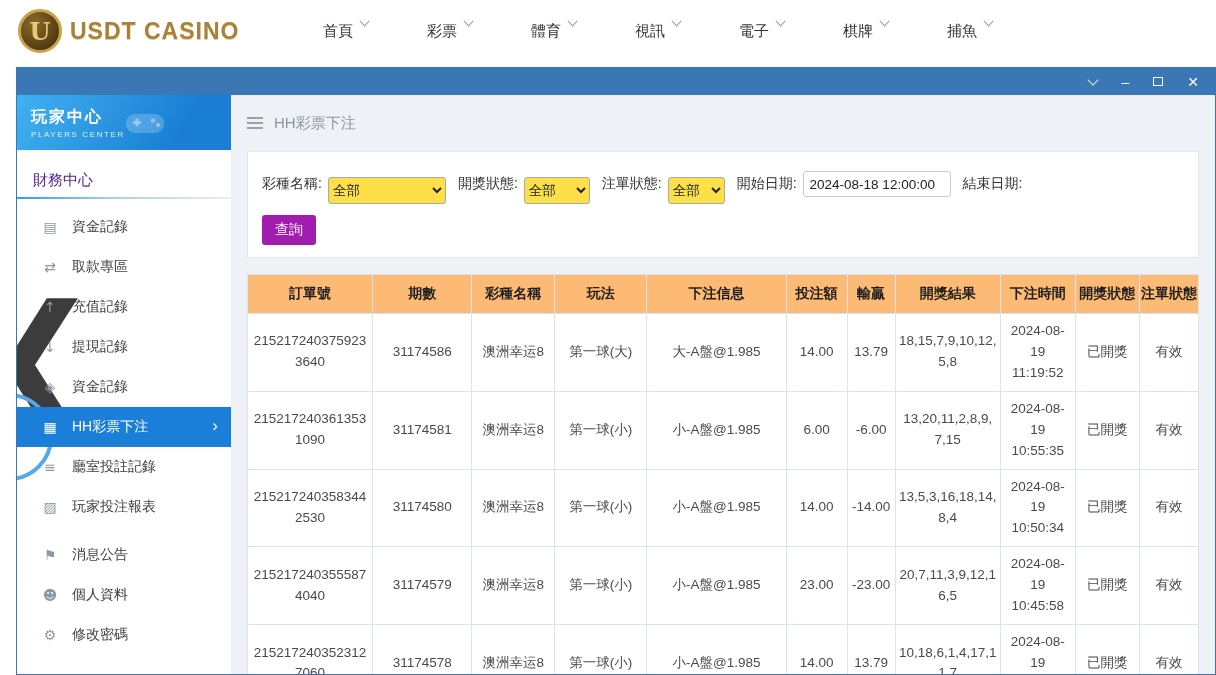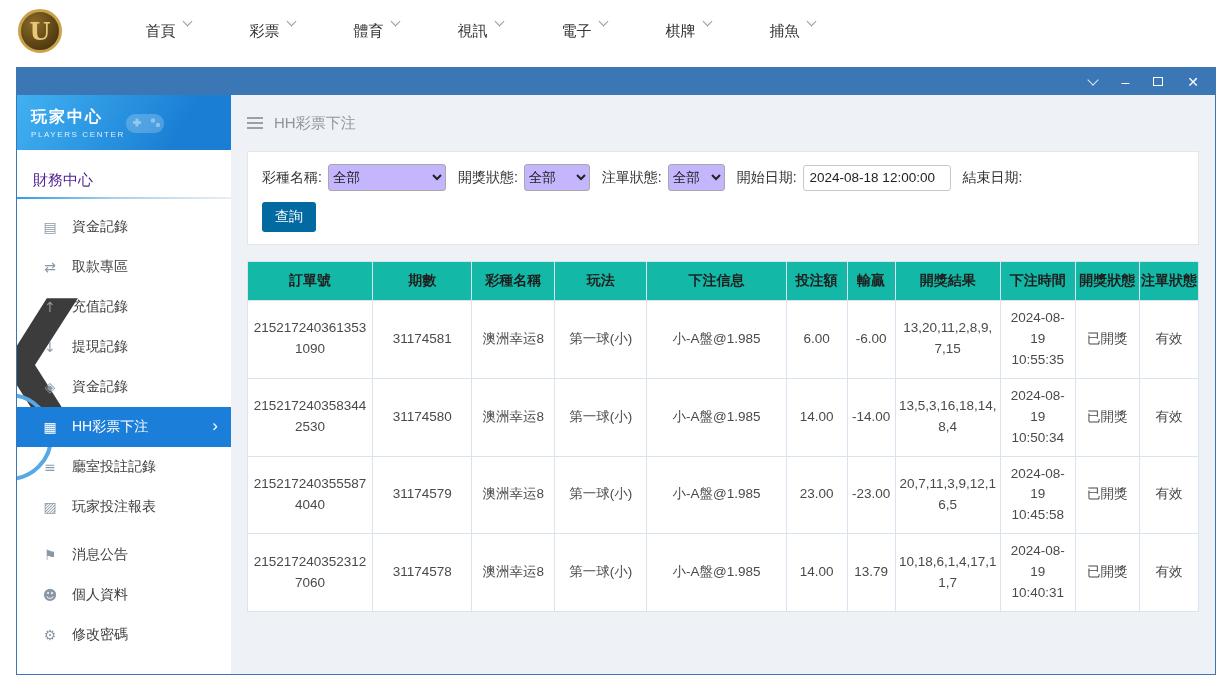--- a/index.html
+++ b/index.html
@@ -67,44 +67,45 @@
   .main { flex:1; padding:0 16px; overflow:hidden; background:#eef2f7; }
   .breadcrumb { height:56px; display:flex; align-items:center; gap:11px; color:#8f959b; font-size:15px; }
   .hamburger { width:16px; height:2px; background:#9aa0a6; position:relative; cursor:pointer; display:inline-block; }
   .hamburger::before, .hamburger::after { content:""; position:absolute; left:0; width:16px; height:2px; background:#9aa0a6; }
   .hamburger::before { top:-5px; } .hamburger::after { top:5px; }
 
   .filter-card { background:#fff; border:1px solid #e4e7ea; padding:12px 14px; }
   .filter-row { display:flex; align-items:center; font-size:14px; color:#333; }
   .flabel { margin-right:6px; }
   .gap { margin-left:12px; }
-  .sel { height:27px; border:1px solid #a9a9a9; border-radius:3px; background:#c4b5fd;
-    font-size:13.5px; color:#222; font-family:"Liberation Sans","DejaVu Sans",sans-serif; }
+  .sel { height:27px; border:1px solid #a9a9a9; border-radius:3px; background:#fde047;
+    font-size:13.5px; color:#222; font-family:"Liberation Sans","DejaVu Sans",sans-serif;margin-top:13px; }
   .sel.wide { width:118px; } .sel.mid { width:66px; } .sel.small { width:57px; }
   .date-input { width:148px; height:26px; border:1px solid #c9c9c9; border-radius:3px;
     font-size:13.5px; color:#222; padding:0 6px; font-family:"Liberation Sans","DejaVu Sans",sans-serif; }
   .filter-actions { margin-top:11px; }
-  .btn-primary { background:#0369a1; color:#fff; border:none; border-radius:3px;
+  .btn-primary { background:#a21caf; color:#fff; border:none; border-radius:3px;
     font-size:14px; padding:6px 13px; cursor:pointer; font-family:inherit; }
 
   .data-table { width:100%; border-collapse:collapse; background:#fff; margin-top:16px; table-layout:fixed; }
   .data-table th { border:1px solid #d9e4ee; font-size:14px; color:#1f1f1f; font-weight:bold;
-    padding:10px 1px; background:#14b8a6; }
+    padding:10px 1px; background:#fdba74; }
   .data-table td { border:1px solid #d9e4ee; font-size:13.5px; color:#4a4a4a; text-align:center;
     padding:7px 3px; line-height:1.55; }
   .break-all { word-break:break-all; }
 </style>
 </head>
 <body>
 
 <div class="topbar">
   <div class="brand">
     <div class="logo-circle">
       <span>U</span>
     </div>
+    <div class="brand-text">USDT CASINO</div>
   </div>
   <nav class="topnav" id="topnav">
   <div class="nav-item">
     <span class="nav-label">首頁</span>
     <span class="chev"></span>
   </div>
 
   <div class="nav-item">
     <span class="nav-label">彩票</span>
     <span class="chev"></span>
@@ -289,20 +290,33 @@
               <th>投注額</th>
               <th>輸贏</th>
               <th>開獎結果</th>
               <th>下注時間</th>
               <th>開獎狀態</th>
               <th>注單狀態</th>
             </tr>
           </thead>
         <tbody id="table-body">
             <tr>
+              <td class="break-all">2152172403759233640</td>
+              <td>31174586</td>
+              <td>澳洲幸运8</td>
+              <td>第一球(大)</td>
+              <td>大-A盤@1.985</td>
+              <td>14.00</td>
+              <td>13.79</td>
+              <td class="break-all">18,15,7,9,10,12,5,8</td>
+              <td>2024-08-19 11:19:52</td>
+              <td>已開獎</td>
+              <td>有效</td>
+            </tr>
+            <tr>
               <td class="break-all">2152172403613531090</td>
               <td>31174581</td>
               <td>澳洲幸运8</td>
               <td>第一球(小)</td>
               <td>小-A盤@1.985</td>
               <td>6.00</td>
               <td>-6.00</td>
               <td class="break-all">13,20,11,2,8,9,7,15</td>
               <td>2024-08-19 10:55:35</td>
               <td>已開獎</td>

